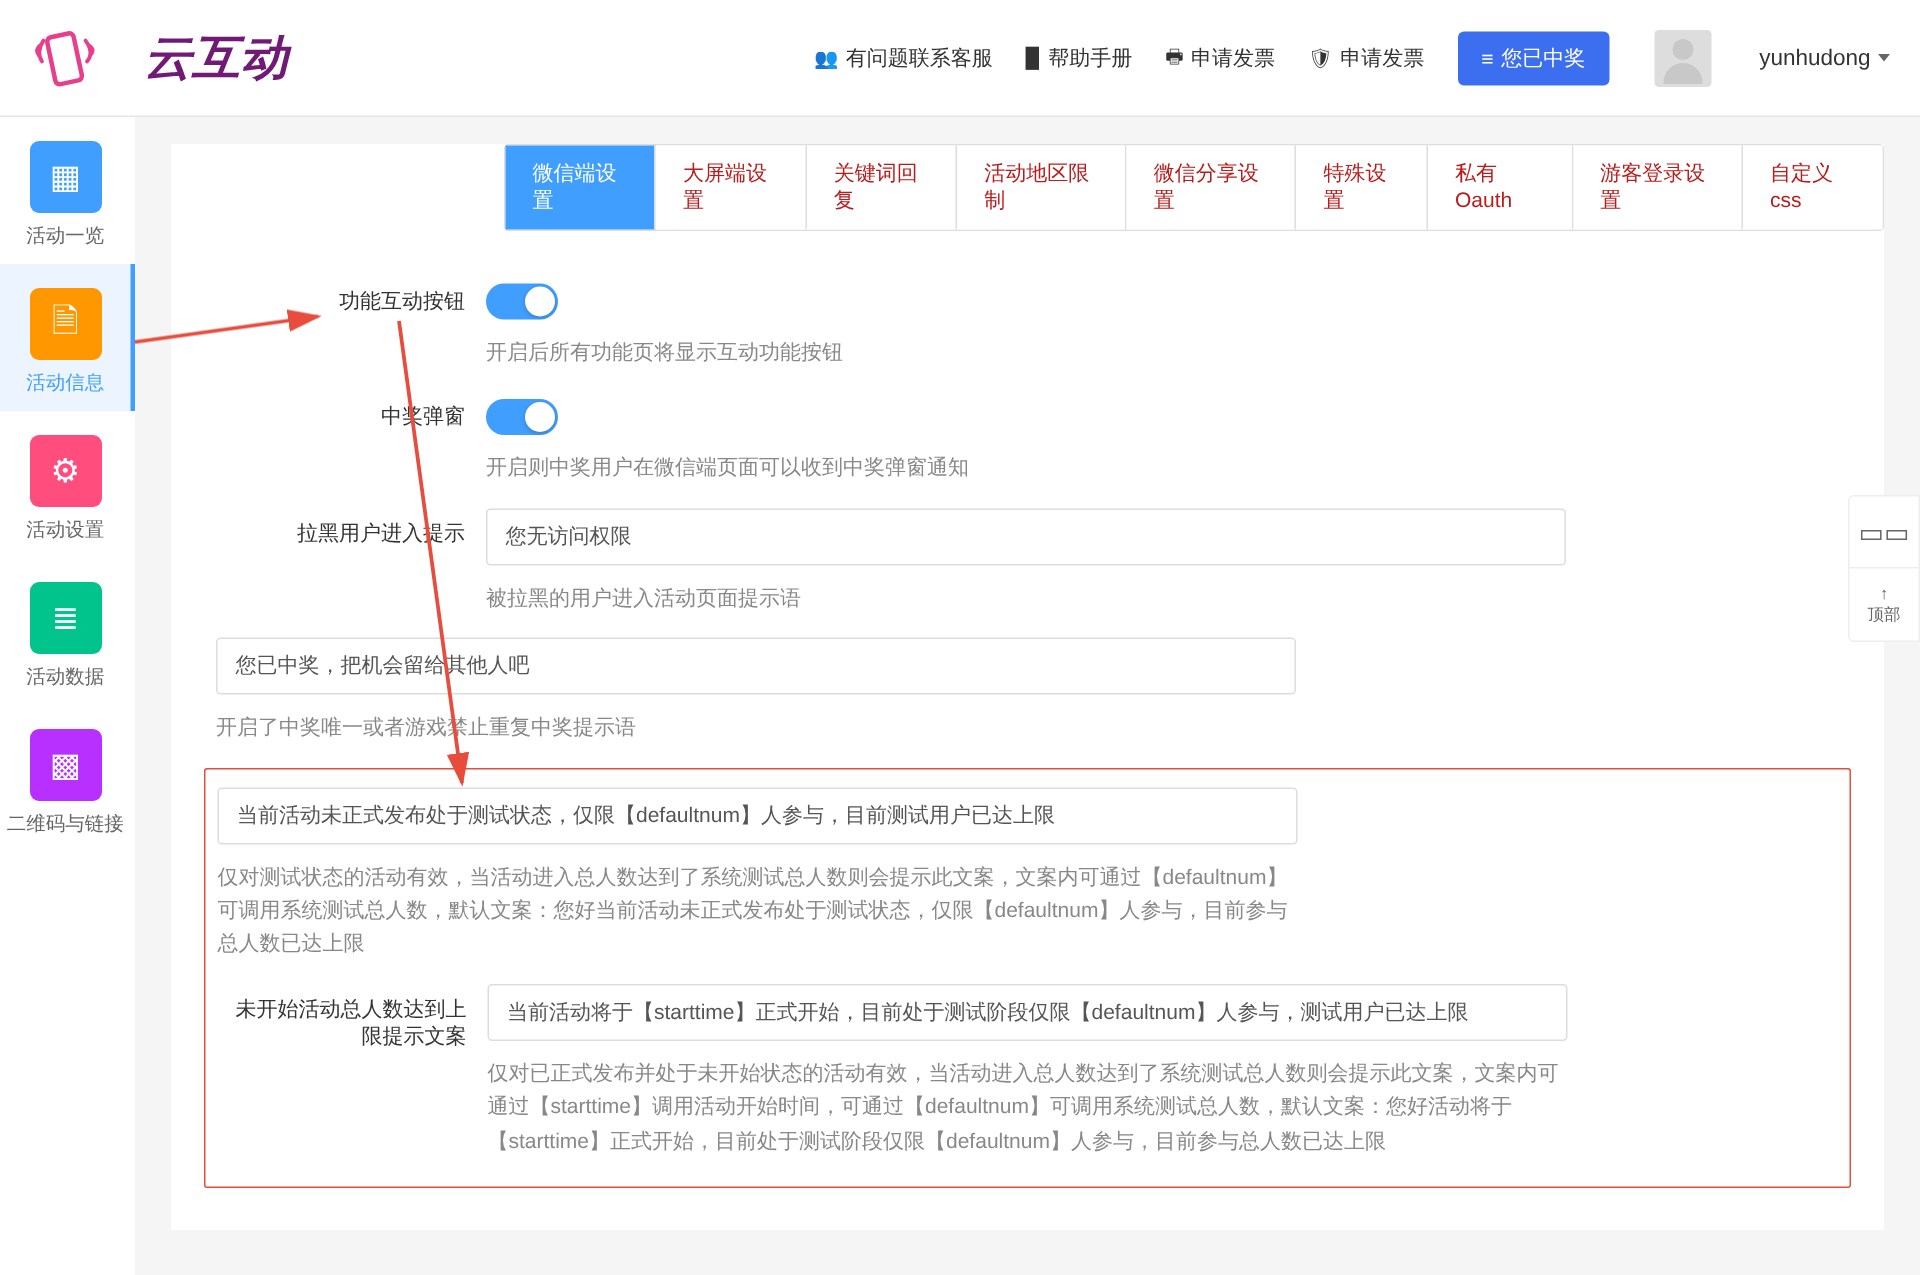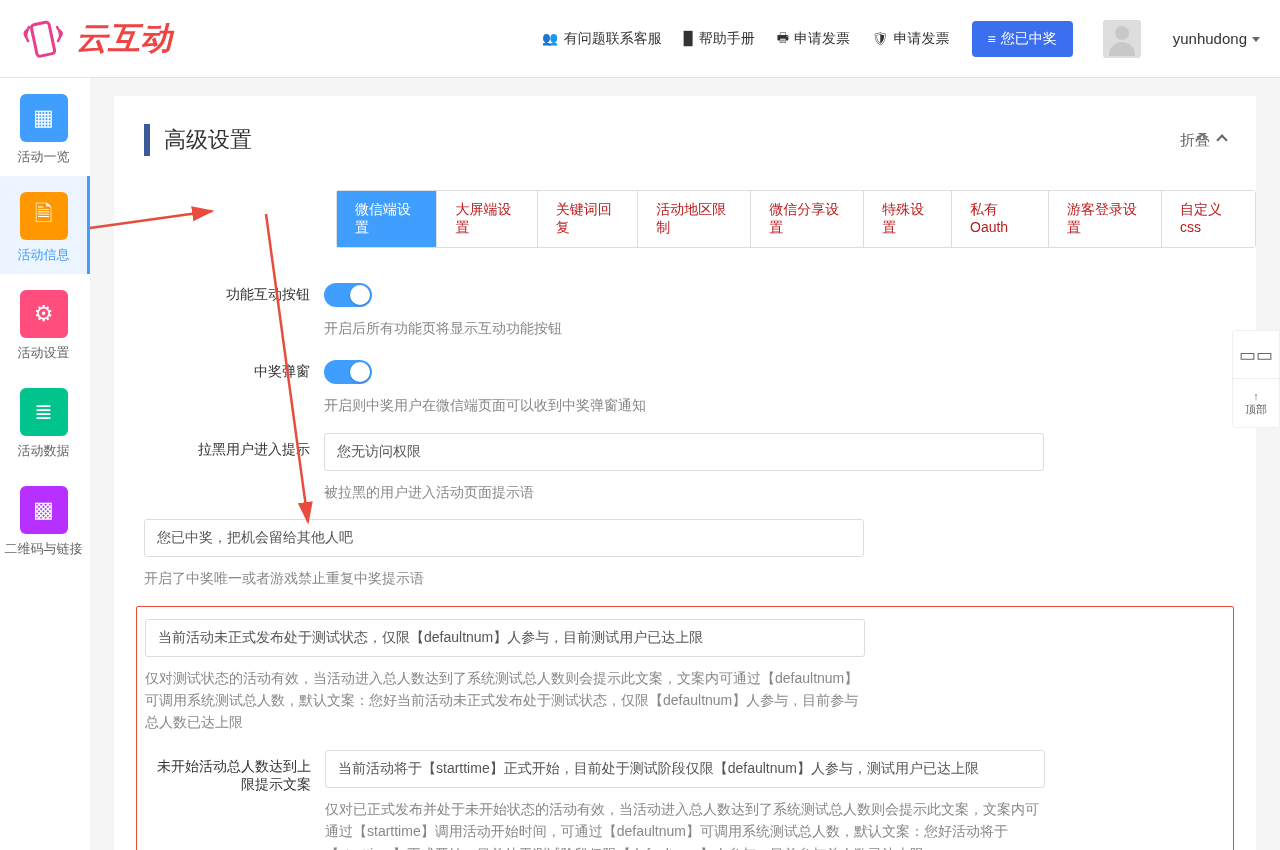--- a/index.html
+++ b/index.html
@@ -2,21 +2,21 @@
 <html><head>
 <meta charset="utf-8">
 <style>
 * { box-sizing: border-box; margin: 0; padding: 0; }
 body { font-family: "Microsoft YaHei", Arial, sans-serif; font-size: 14px; color: #333; background: #f5f5f5; }
 
 
 .header { height: 78px; background: #fff; border-bottom: 1px solid #e5e5e5; display: flex; align-items: center; padding: 0 20px; }
 .logo { display: flex; align-items: center; gap: 8px; }
 .logo-icon { width: 48px; height: 48px; }
-.logo-text { font-size: 32px; font-weight: bold; color: #ef4444; font-style: italic; }
+.logo-text { font-size: 32px; font-weight: bold; color: #701a75; font-style: italic; margin-left: 20px; }
 .header-nav { margin-left: auto; display: flex; align-items: center; gap: 22px; }
 .header-link { color: #333; text-decoration: none; font-size: 14px; display: flex; align-items: center; gap: 5px; cursor: pointer; }
 .header-link .hi { font-size: 13px; }
 .btn-primary { background: #3c6ef0; color: #fff; border: none; padding: 9px 16px; border-radius: 4px; font-size: 14px; cursor: pointer; display: flex; align-items: center; gap: 5px; }
 .avatar { width: 38px; height: 38px; background: #ddd; border-radius: 3px; margin-left: 8px; position: relative; }
 .avatar::after { content: ""; position: absolute; top: 6px; left: 50%; transform: translateX(-50%); width: 14px; height: 14px; border-radius: 50%; background: #c8c8c8; }
 .avatar::before { content: ""; position: absolute; bottom: 2px; left: 50%; transform: translateX(-50%); width: 26px; height: 14px; border-radius: 14px 14px 0 0; background: #c8c8c8; }
 .user-dd { margin-left: 10px; font-size: 15px; cursor: pointer; }
 
 
@@ -141,27 +141,20 @@
     <div class="side-icon si5">
         <span class="glyph">▩</span>
       </div>
     <div class="side-label">二维码与链接</div>
   </div>
 </div>
 
 <div class="main">
   <div class="content">
 
-    <div class="section-header">
-      <div class="bar"></div>
-      <h2>高级设置</h2>
-      <div class="collapse chev">
-          <span>折叠</span>
-        </div>
-    </div>
 
     <div class="tabs">
       <div class="tab active">微信端设置</div>
       <div class="tab">大屏端设置</div>
       <div class="tab">关键词回复</div>
       <div class="tab">活动地区限制</div>
       <div class="tab">微信分享设置</div>
       <div class="tab">特殊设置</div>
       <div class="tab">私有Oauth</div>
       <div class="tab">游客登录设置</div>

